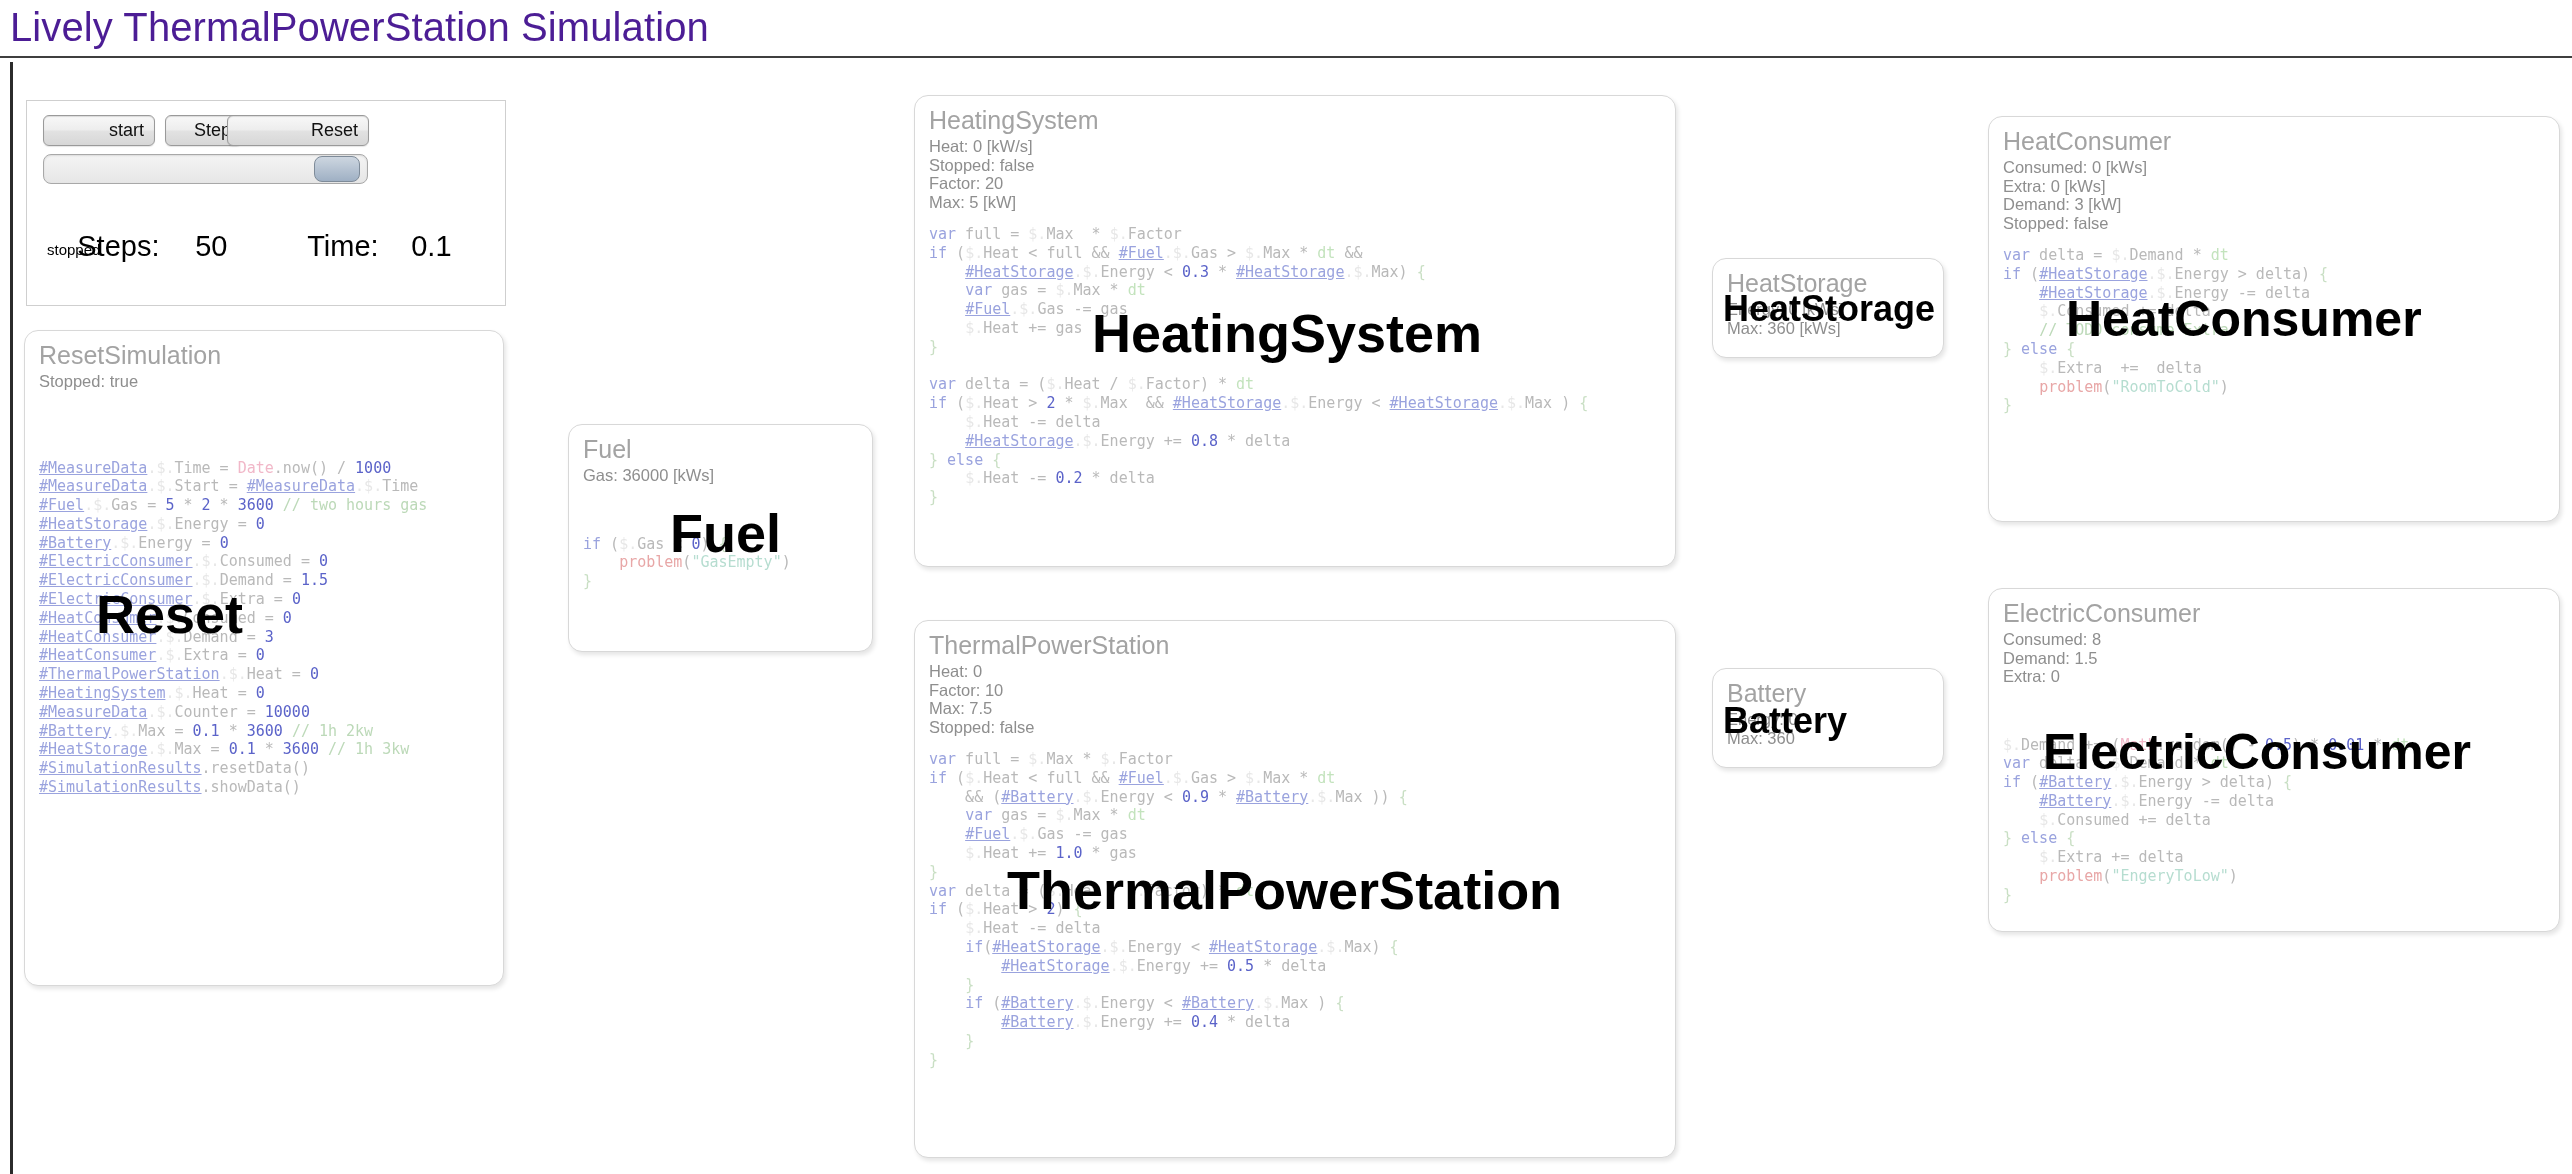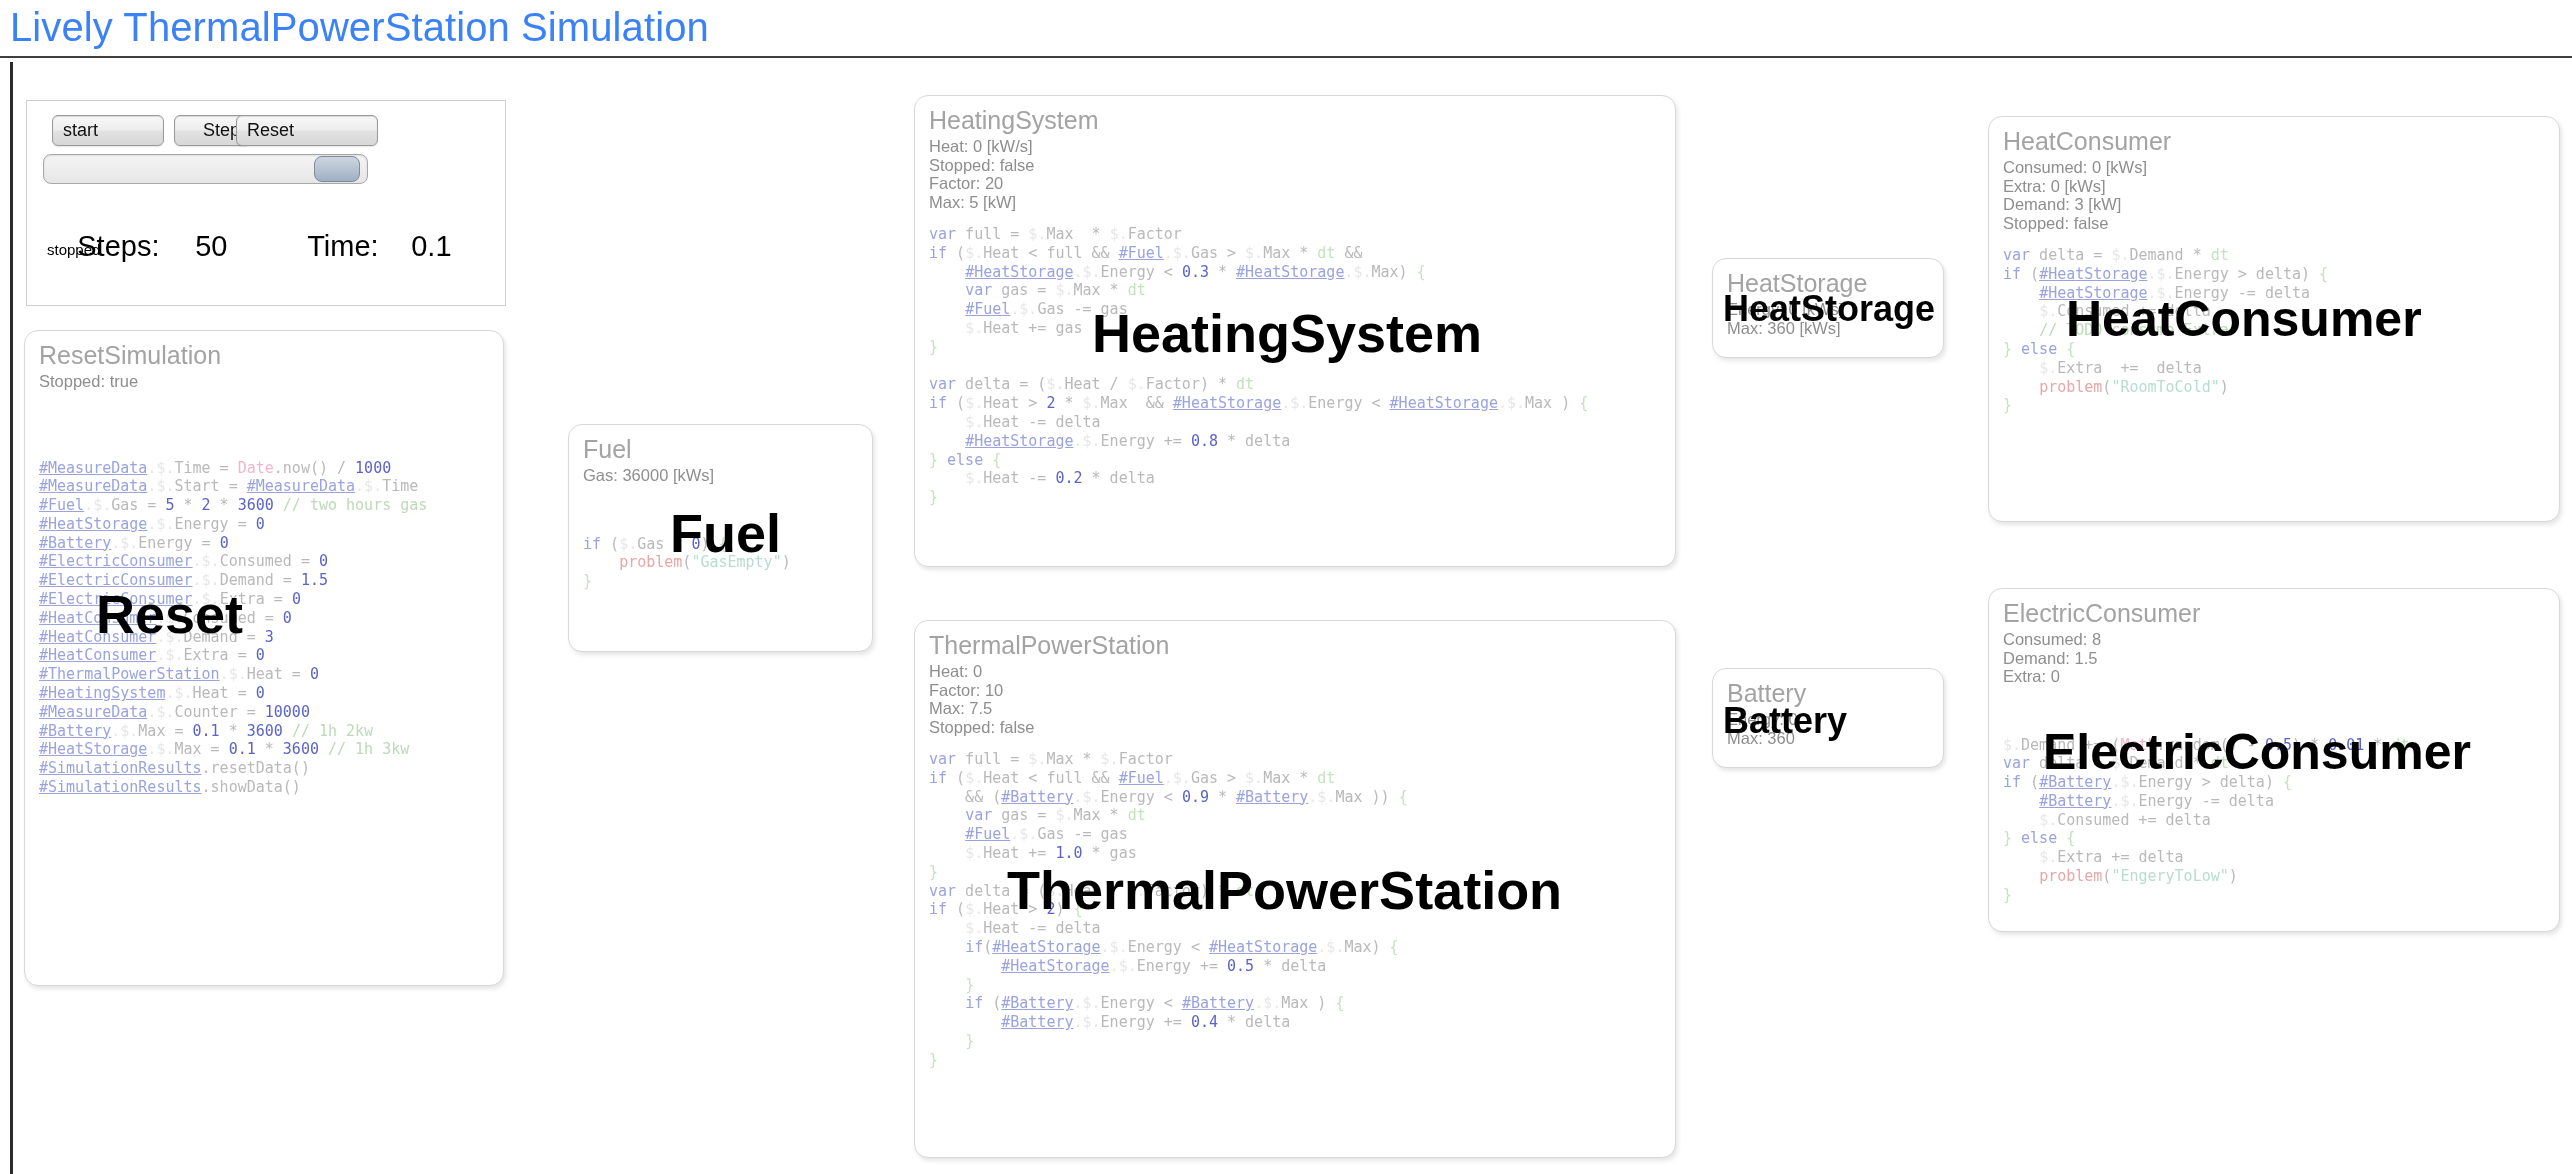--- a/index.html
+++ b/index.html
@@ -7,21 +7,21 @@
     width:2572px;height:1174px;
     background:#ffffff;
     font-family:"Liberation Sans",sans-serif;
     overflow:hidden;
     position:relative;
   }
   
   #page-title{
     position:absolute;left:10px;top:2px;
     font-size:40px;line-height:50px;
-    color:#3b82f6;font-weight:400;
+    color:#4c1d95;font-weight:400;
     letter-spacing:.1px;white-space:nowrap;
   }
   #title-rule{
     position:absolute;left:0;top:56px;width:2572px;height:2px;
     background:#3f3f3f;
   }
   
   #world-frame{
     position:absolute;left:10px;top:62px;width:2562px;height:1112px;
     border-left:3px solid #2b2b2b;
@@ -75,27 +75,26 @@
     position:absolute;left:26px;top:100px;width:480px;height:206px;
     background:#fff;border:1px solid #cfcfcf;box-sizing:border-box;
   }
   .btn{
     font-family:"Liberation Sans",sans-serif;
     font-size:18px;color:#111;
     background:linear-gradient(to bottom,#f8f8f8 0%,#ededed 48%,#e2e2e2 52%,#d7d7d7 100%);
     border:1px solid #9a9a9a;
     border-radius:6px;
     height:31px;line-height:29px;
-    text-align:left;
+    text-align:right;
     display:inline-block;
     box-shadow:0 1px 1px rgba(0,0,0,.12) inset, 0 1px 1px rgba(0,0,0,.10);
     cursor:pointer;
     padding:0 10px;
     box-sizing:border-box;
-    margin-left:9px;
   }
   #btn-start{position:absolute;left:16px;top:14px;width:112px;}
   #btn-step{position:absolute;left:138px;top:14px;width:77px;padding-left:28px;}
   #btn-reset{position:absolute;left:200px;top:14px;width:142px;}
   #slider-track{
     position:absolute;left:16px;top:53px;width:325px;height:30px;
     background:linear-gradient(to bottom,#f4f4f4 0%,#ededed 50%,#e6e6e6 100%);
     border:1px solid #a8a8a8;border-radius:8px;box-sizing:border-box;
     box-shadow:0 1px 2px rgba(0,0,0,.10) inset;
   }

